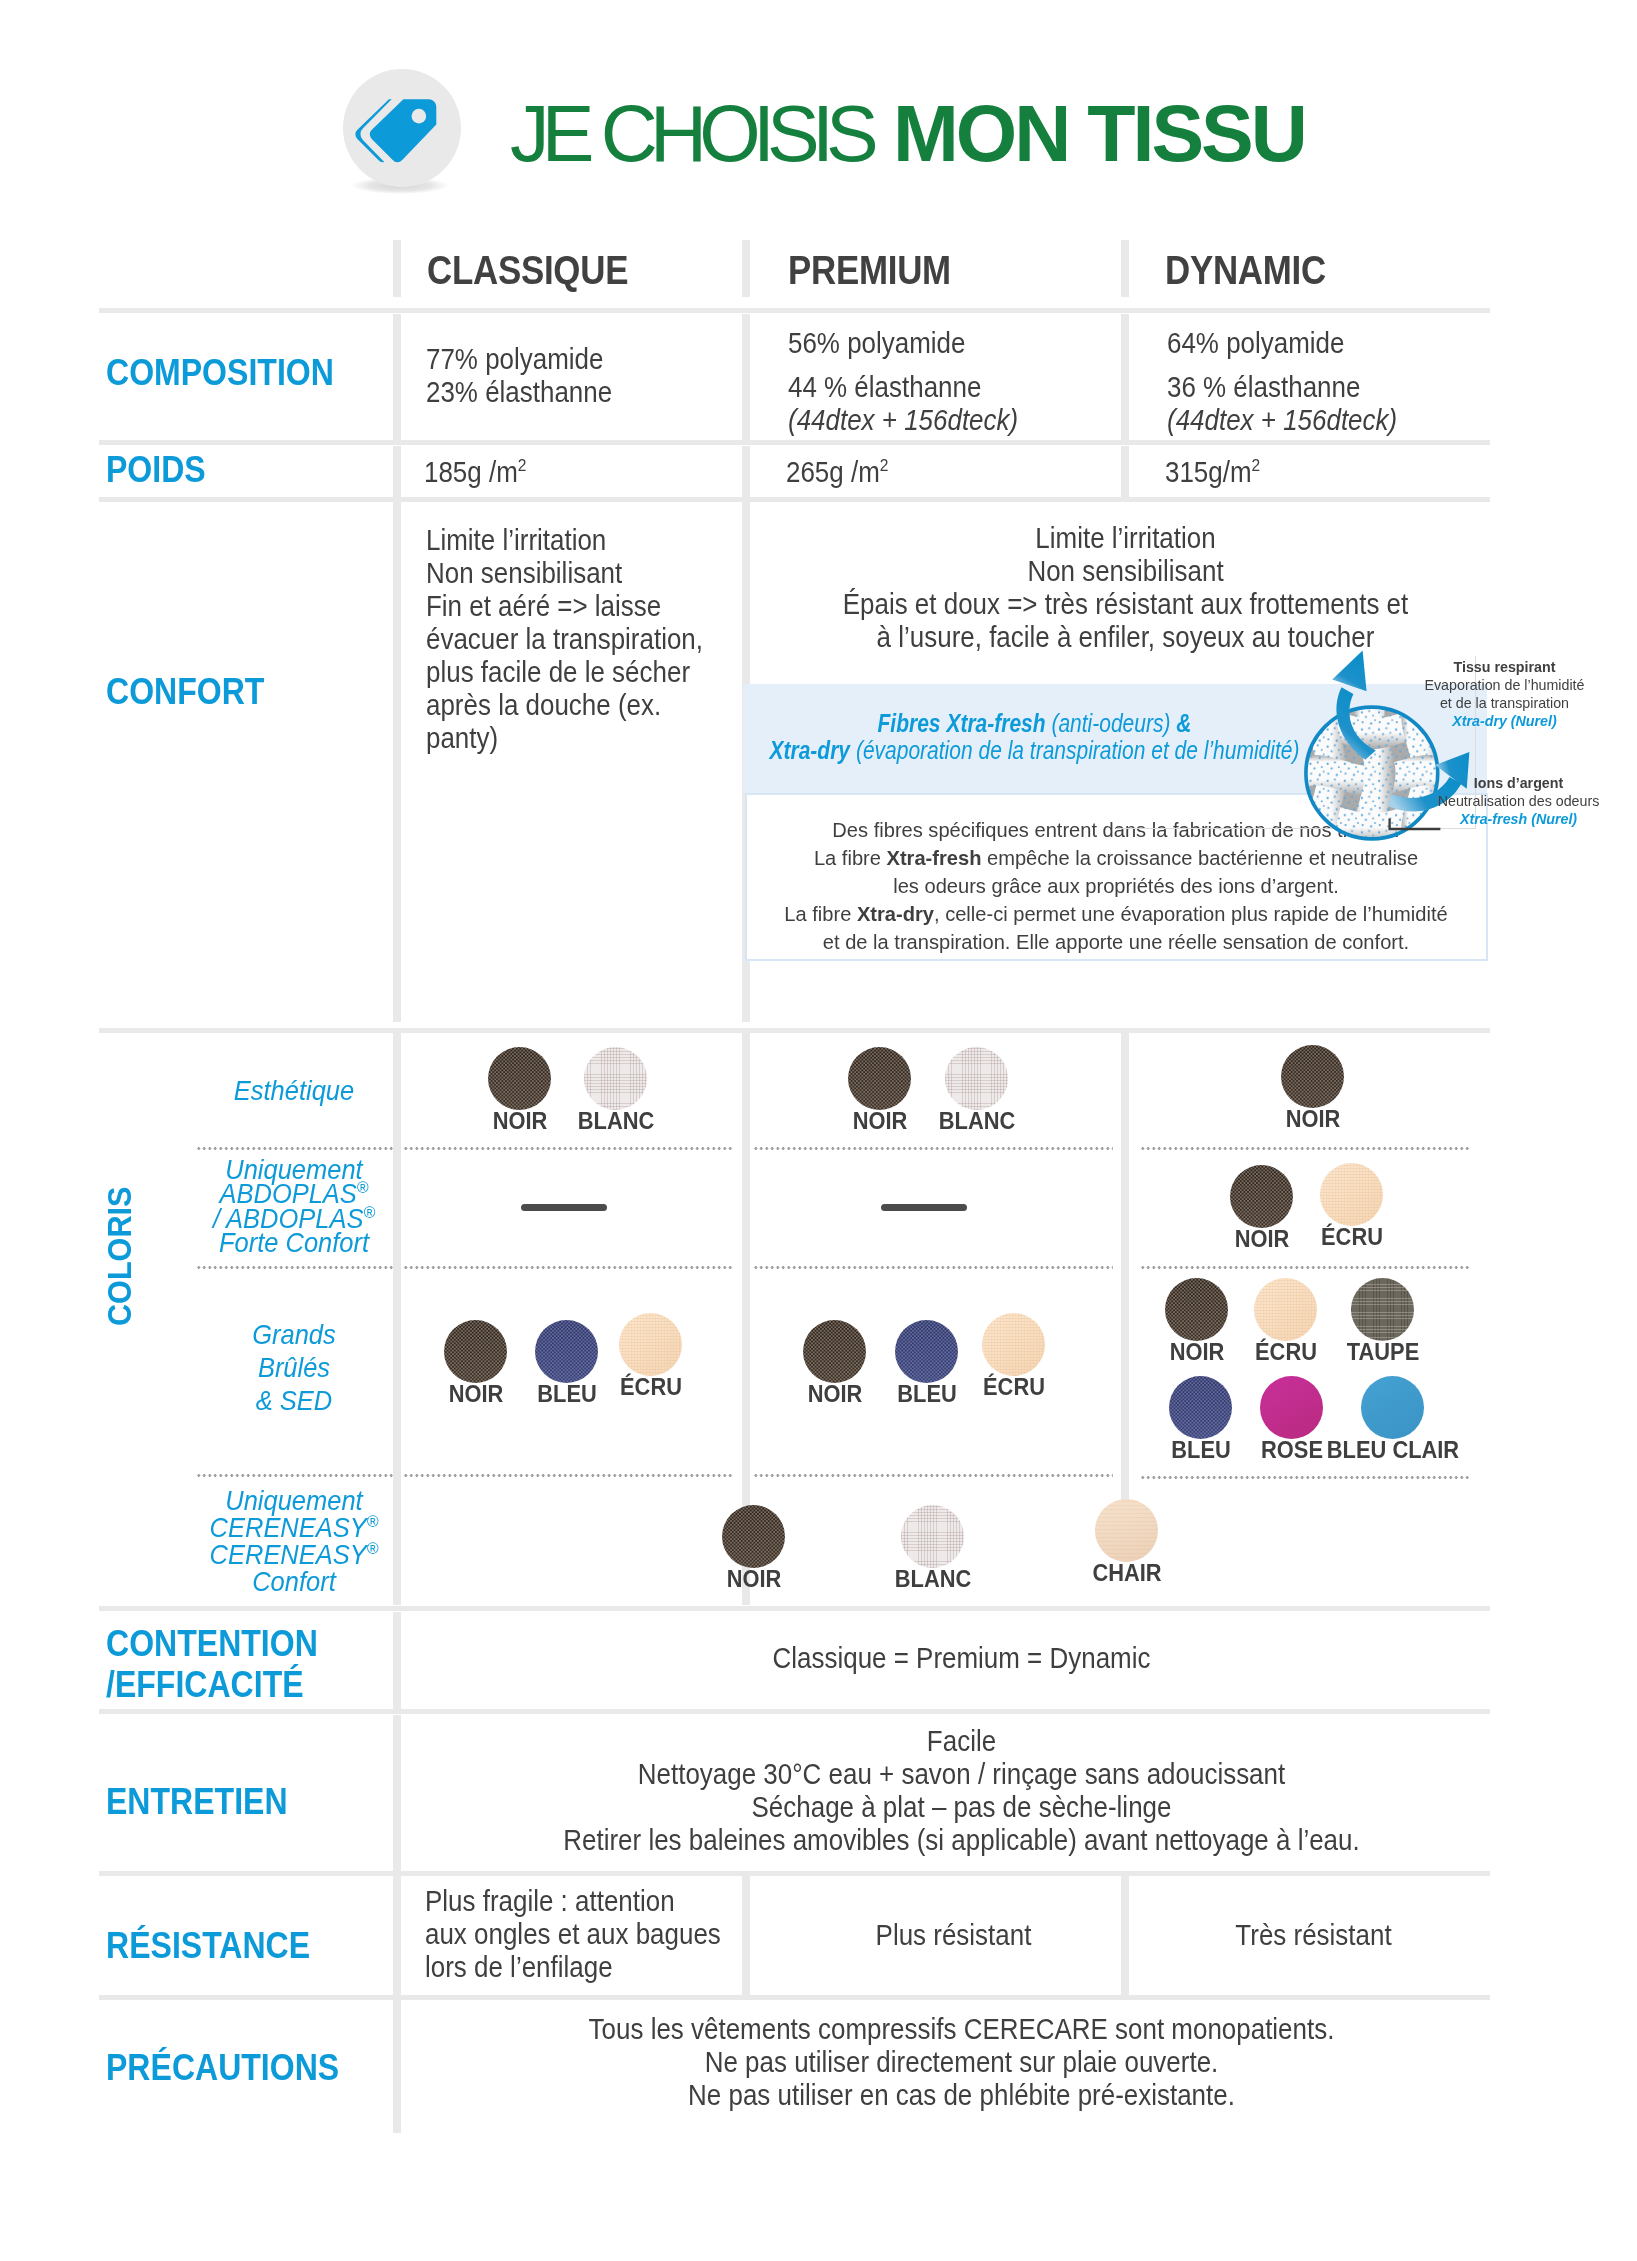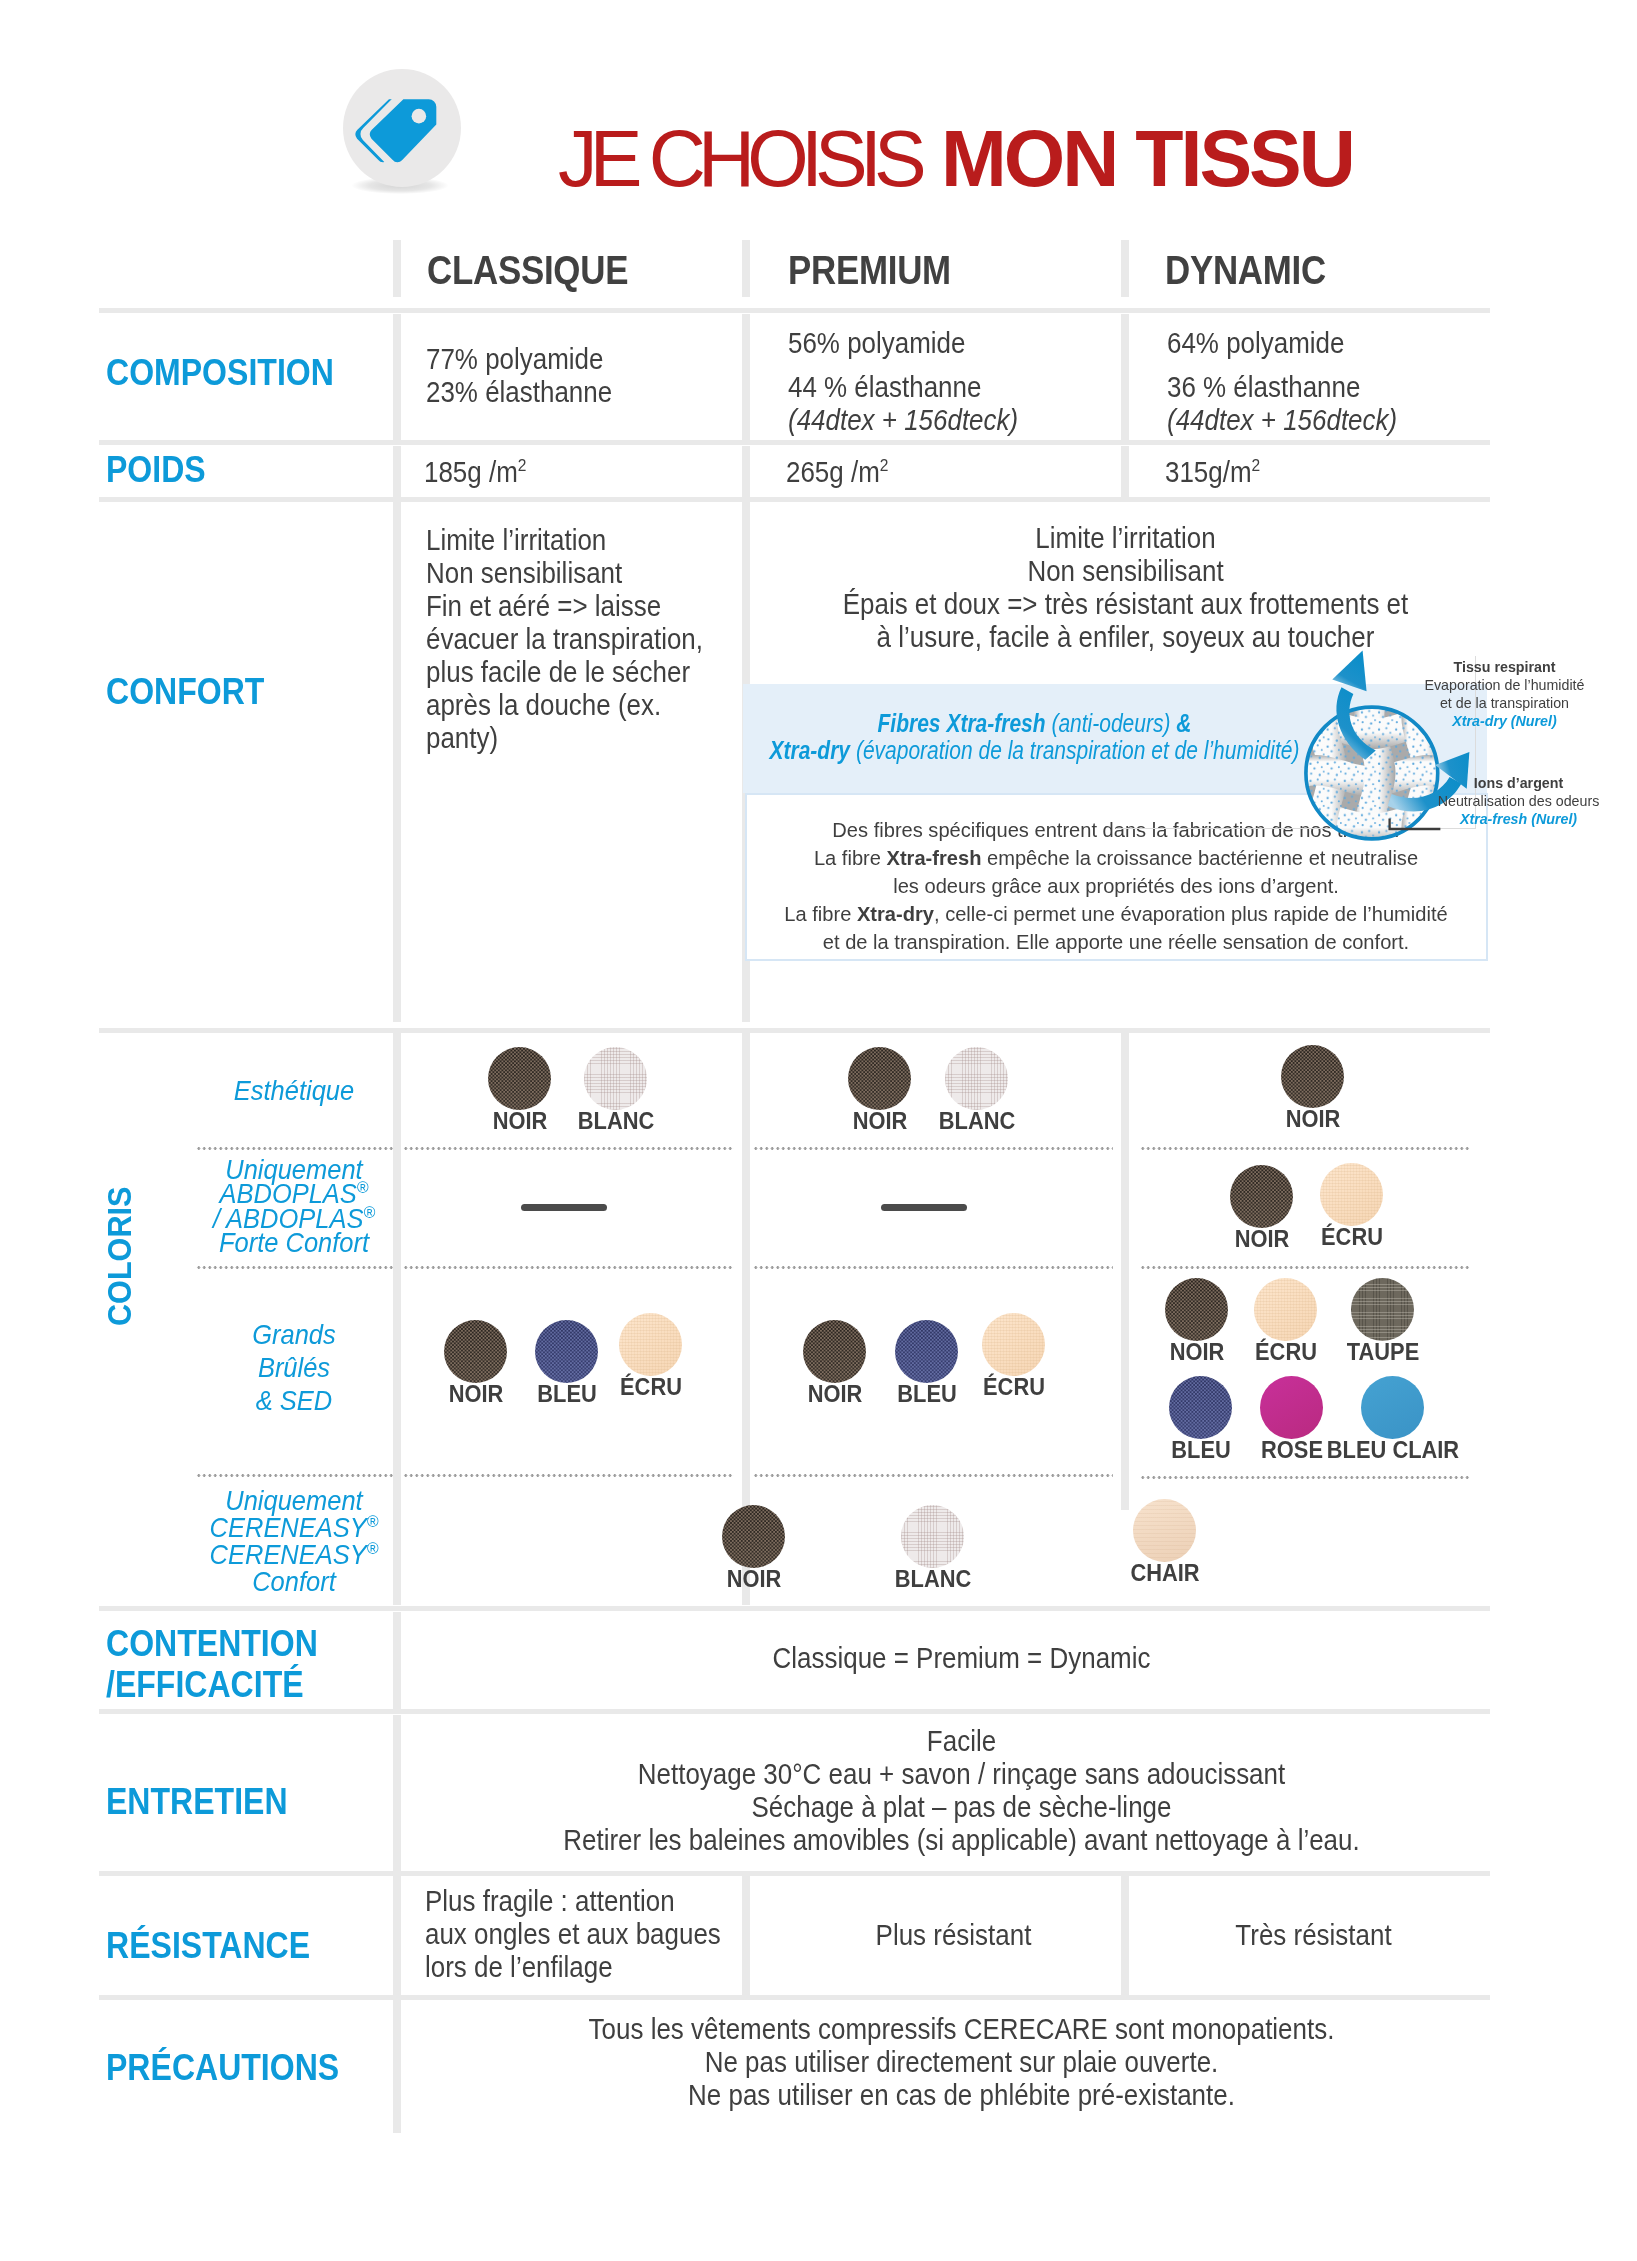--- a/index.html
+++ b/index.html
@@ -7,22 +7,22 @@
        font-family:"Liberation Sans",sans-serif;
        -webkit-font-smoothing:antialiased;}
   .page{position:relative;width:1637px;height:2261px;overflow:hidden;background:#fff;}
 
   
   .logo{position:absolute;left:343px;top:69px;width:118px;height:118px;}
   .logo-circle{position:absolute;left:0;top:0;width:118px;height:118px;border-radius:50%;background:#eae9e9;}
   .logo-shadow{position:absolute;left:9.2px;top:108px;width:96px;height:17px;border-radius:50%;
                background:radial-gradient(ellipse at center, rgba(0,0,0,.17) 0%, rgba(0,0,0,.10) 45%, rgba(0,0,0,0) 72%);}
   .logo svg{position:absolute;left:0;top:0;}
-  .hdr-title{position:absolute;left:558px;top:94px;font-size:79px;color:#b91c1c;
-             white-space:nowrap;line-height:1.0;margin-top:25px;}
+  .hdr-title{position:absolute;left:510px;top:94px;font-size:79px;color:#15803d;
+             white-space:nowrap;line-height:1.0;}
   .t-light{font-weight:300;letter-spacing:-7.8px;}
   .t-bold{font-weight:700;letter-spacing:-3px;}
 
   
   .hrule{position:absolute;left:99px;width:1391px;height:5.3px;background:#e9e9e9;}
   .vrule{position:absolute;width:8px;background:#e9e9e9;}
   .dotrule{position:absolute;height:3.3px;
     background-image:radial-gradient(circle, #9d9d9d 1.3px, rgba(0,0,0,0) 1.5px);
     background-size:5.5px 3.3px;background-repeat:repeat-x;background-position:0 50%;}
 
@@ -433,21 +433,21 @@
     <div>Confort</div>
   </div>
   <div class="swg" style="left:722px;top:1505px">
       <i class="sw noir"></i>
       <span class="swl">NOIR</span>
     </div>
   <div class="swg" style="left:901px;top:1505px">
       <i class="sw blanc"></i>
       <span class="swl">BLANC</span>
     </div>
-  <div class="swg" style="left:1133px;top:1499px">
+  <div class="swg" style="left:1095px;top:1499px">
       <i class="sw chair"></i>
       <span class="swl">CHAIR</span>
     </div>
 
   <div class="vrule" style="left:393px;top:1612px;height:98px"></div>
   <div class="lbl" style="left:106px;top:1623px">
     <div>CONTENTION</div>
     <div>/EFFICACITÉ</div>
   </div>
   <div class="bd c" style="left:413px;top:1642px;width:1097px">

